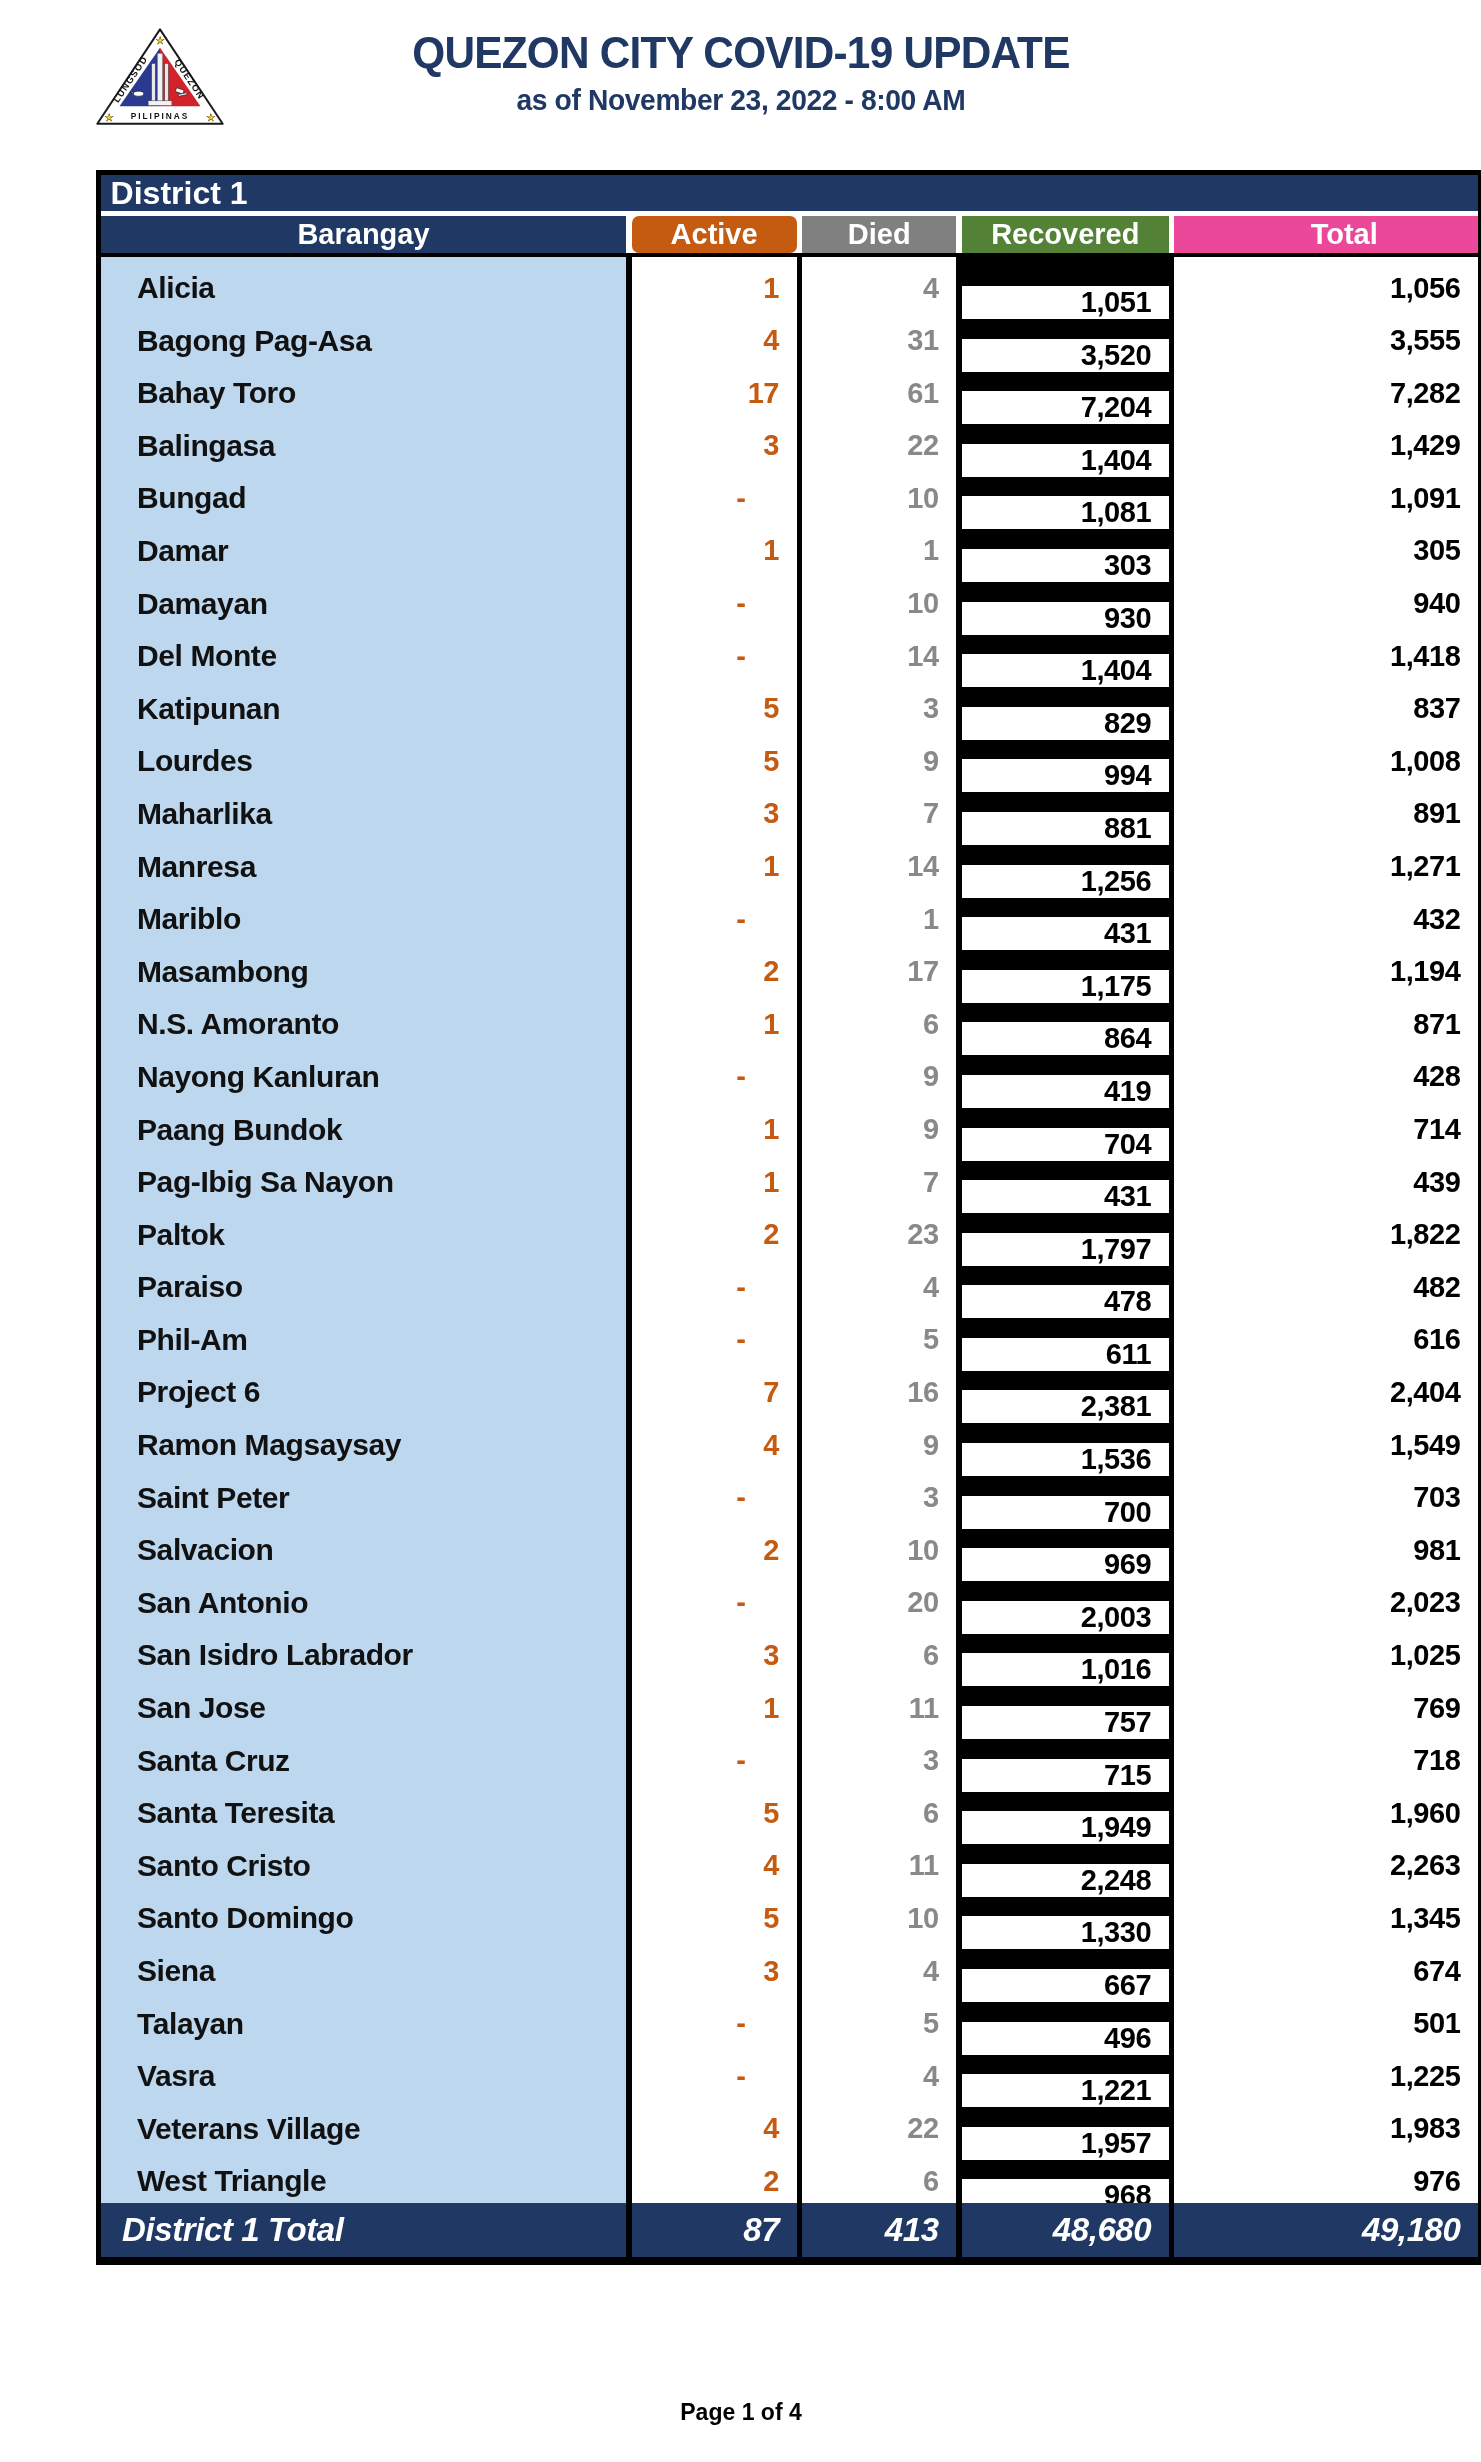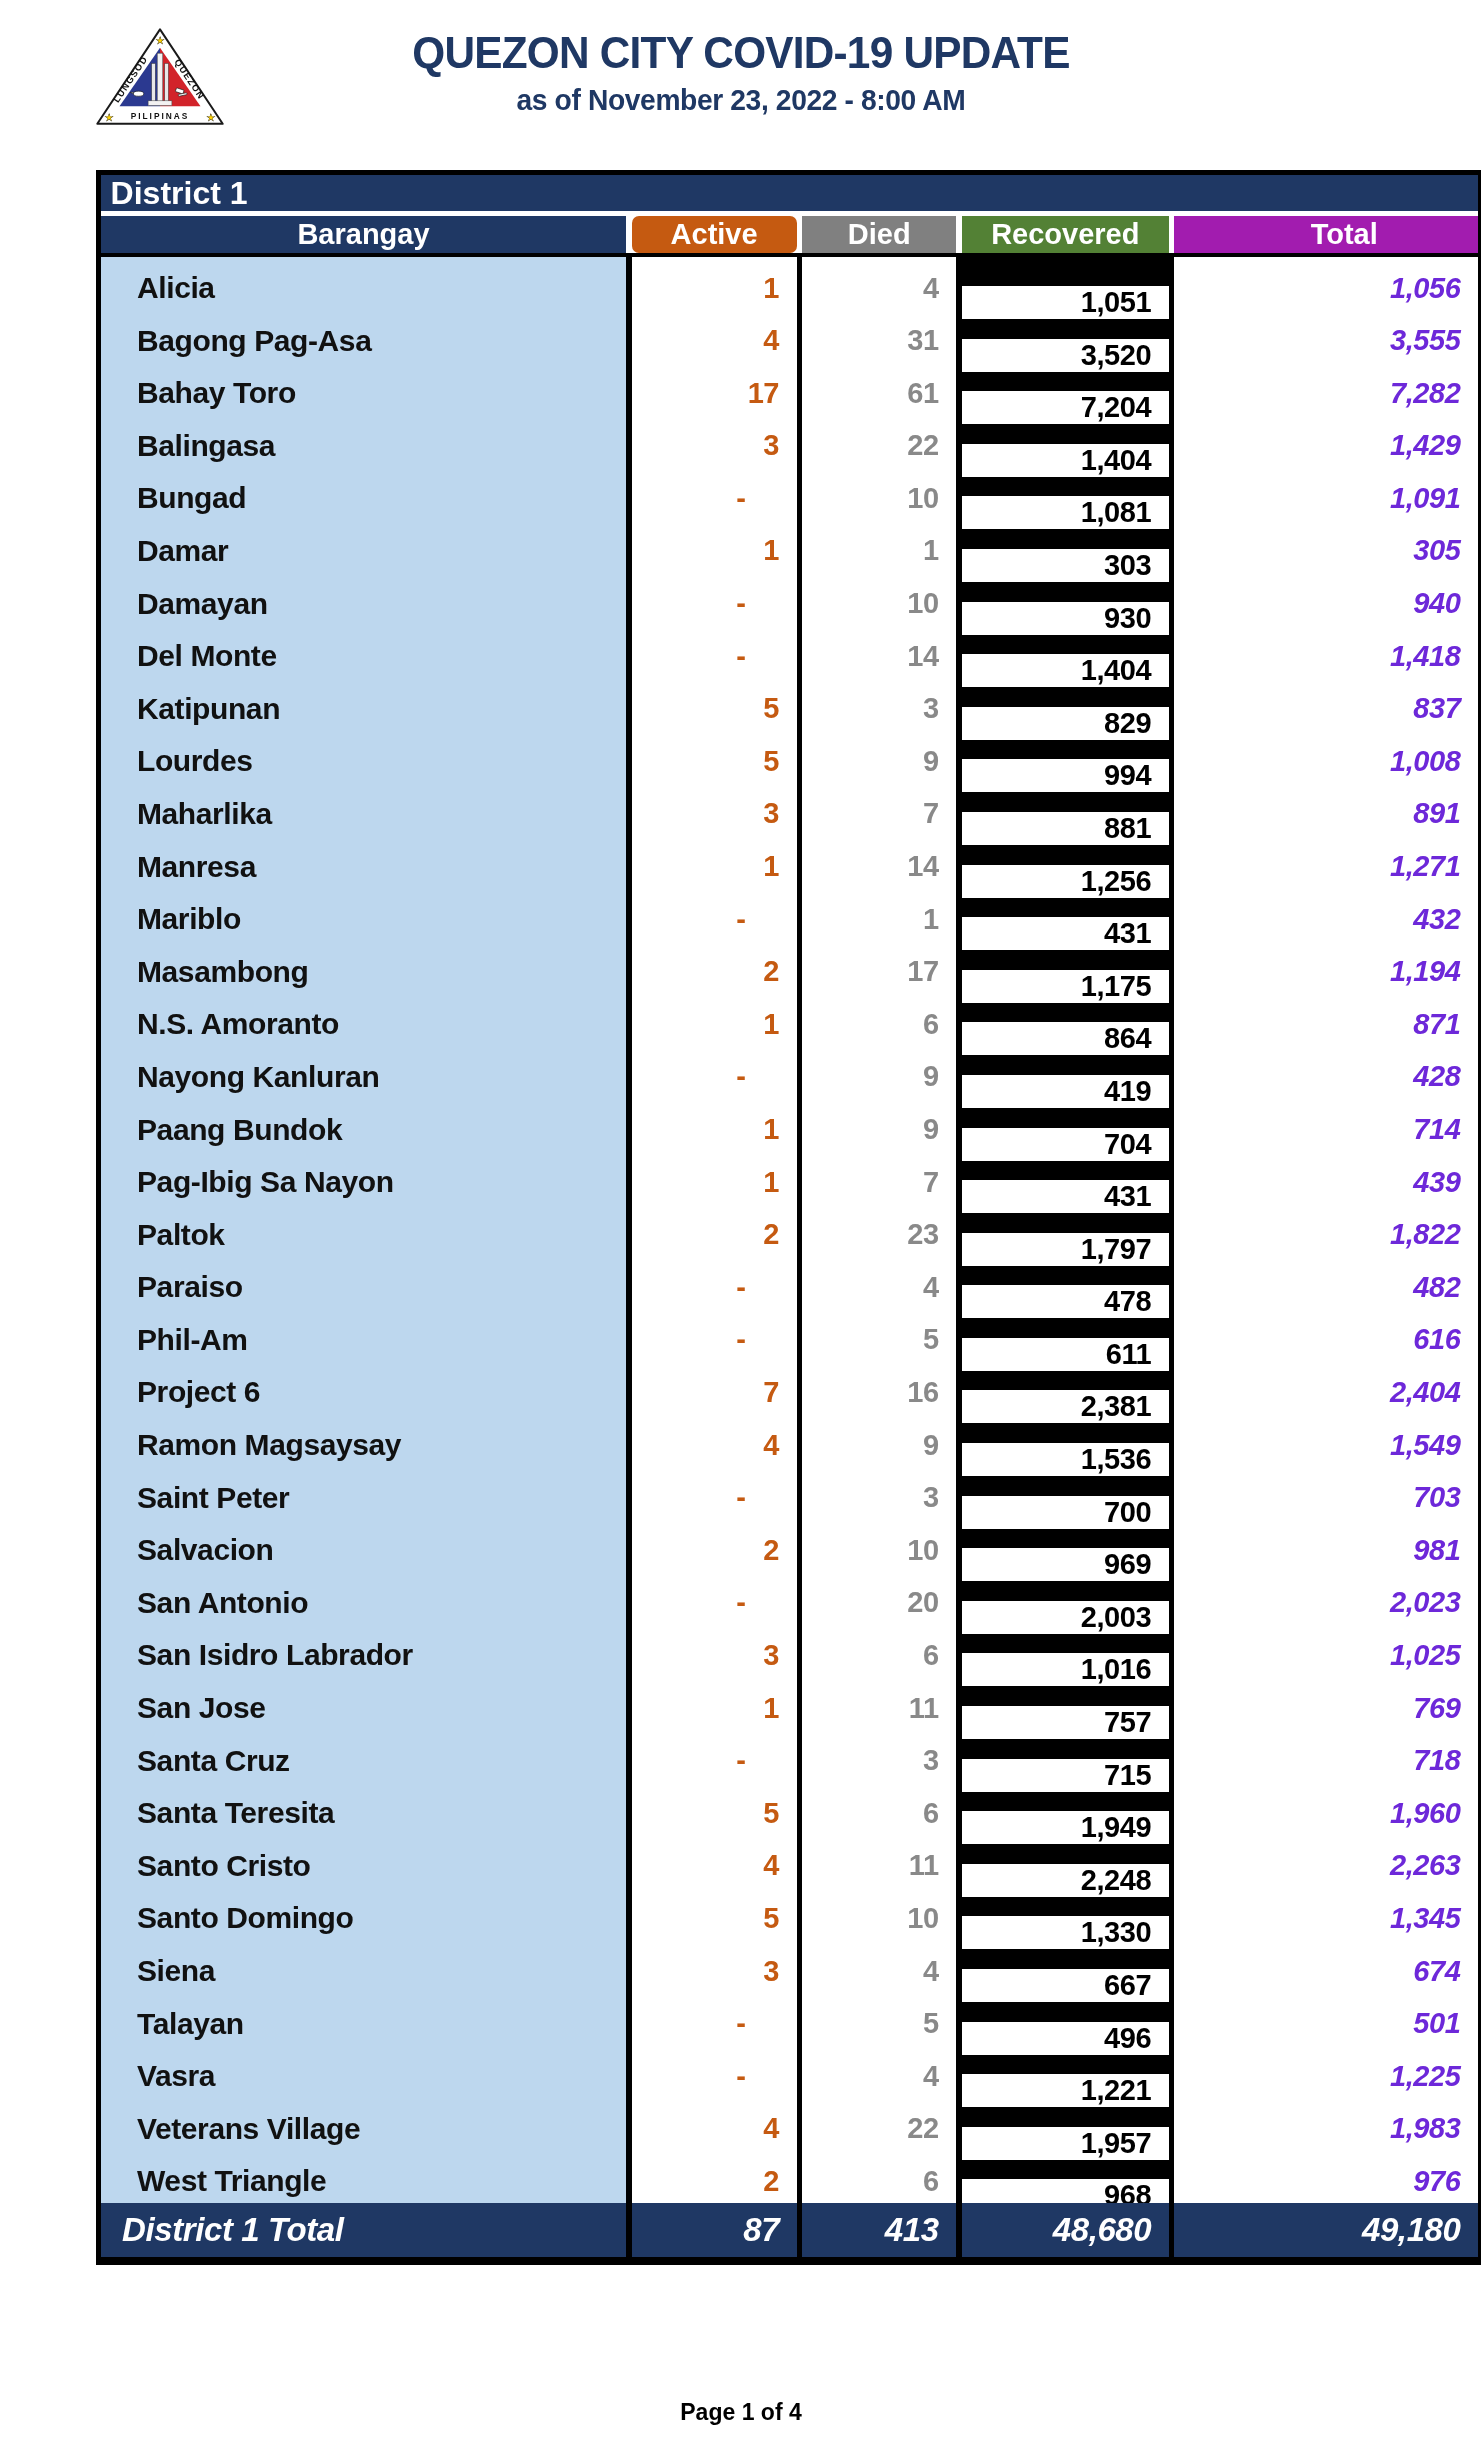--- a/index.html
+++ b/index.html
@@ -22,32 +22,32 @@
                 display:flex;align-items:center;padding-left:9.6px;
                 border-bottom:5.6px solid #fff;}
   .grid{display:grid;grid-template-columns:525px 165px 154px 207px 1fr;}
   .head-row{column-gap:5.6px;background:#fff;height:37px;}
   .head-cell{display:flex;align-items:center;justify-content:center;color:#fff;
              font-size:29px;font-weight:bold;}
   .h-barangay{background:#1F3864;}
   .h-active{background:#C55A11;border-radius:7px;}
   .h-died{background:#808080;}
   .h-recovered{background:#538135;}
-  .h-total{background:#a21caf;padding-left:36px;}
+  .h-total{background:#ec4899;padding-left:36px;}
 
   .tbody{display:grid;row-gap:5.6px;background:#000;border-top:4.8px solid #000;padding-bottom:0;}
   .trow{display:grid;grid-template-columns:525px 165px 154px 207px 1fr;column-gap:5.6px;height:47px;}
   .cell{display:flex;align-items:center;background:#fff;font-weight:bold;font-size:29px;
         justify-content:flex-end;padding-right:17.5px;box-sizing:border-box;letter-spacing:-0.4px;}
   .c-name{background:#BDD7EE;justify-content:flex-start;color:#111111;
           padding-left:36px;padding-right:0;font-size:30px;}
   .c-active{color:#C55A11;}
   .c-died{color:#898989;}
   .c-recovered{color:#000000;margin-top:29px;}
-  .c-total{color:#6d28d9;font-style:italic;}
+  .c-total{color:#000000;}
   .dash{padding-right:51px;}
 
   .total-row{display:grid;grid-template-columns:525px 165px 154px 207px 1fr;column-gap:5.6px;
              height:54px;margin-top:5.6px;background:#000;}
   .t-cell{display:flex;align-items:center;background:#1F3864;color:#fff;font-weight:bold;
           font-style:italic;font-size:33px;justify-content:flex-end;padding-right:17.5px;
           box-sizing:border-box;letter-spacing:-0.4px;}
   .t-label{justify-content:flex-start;padding-left:21px;}
 
   

